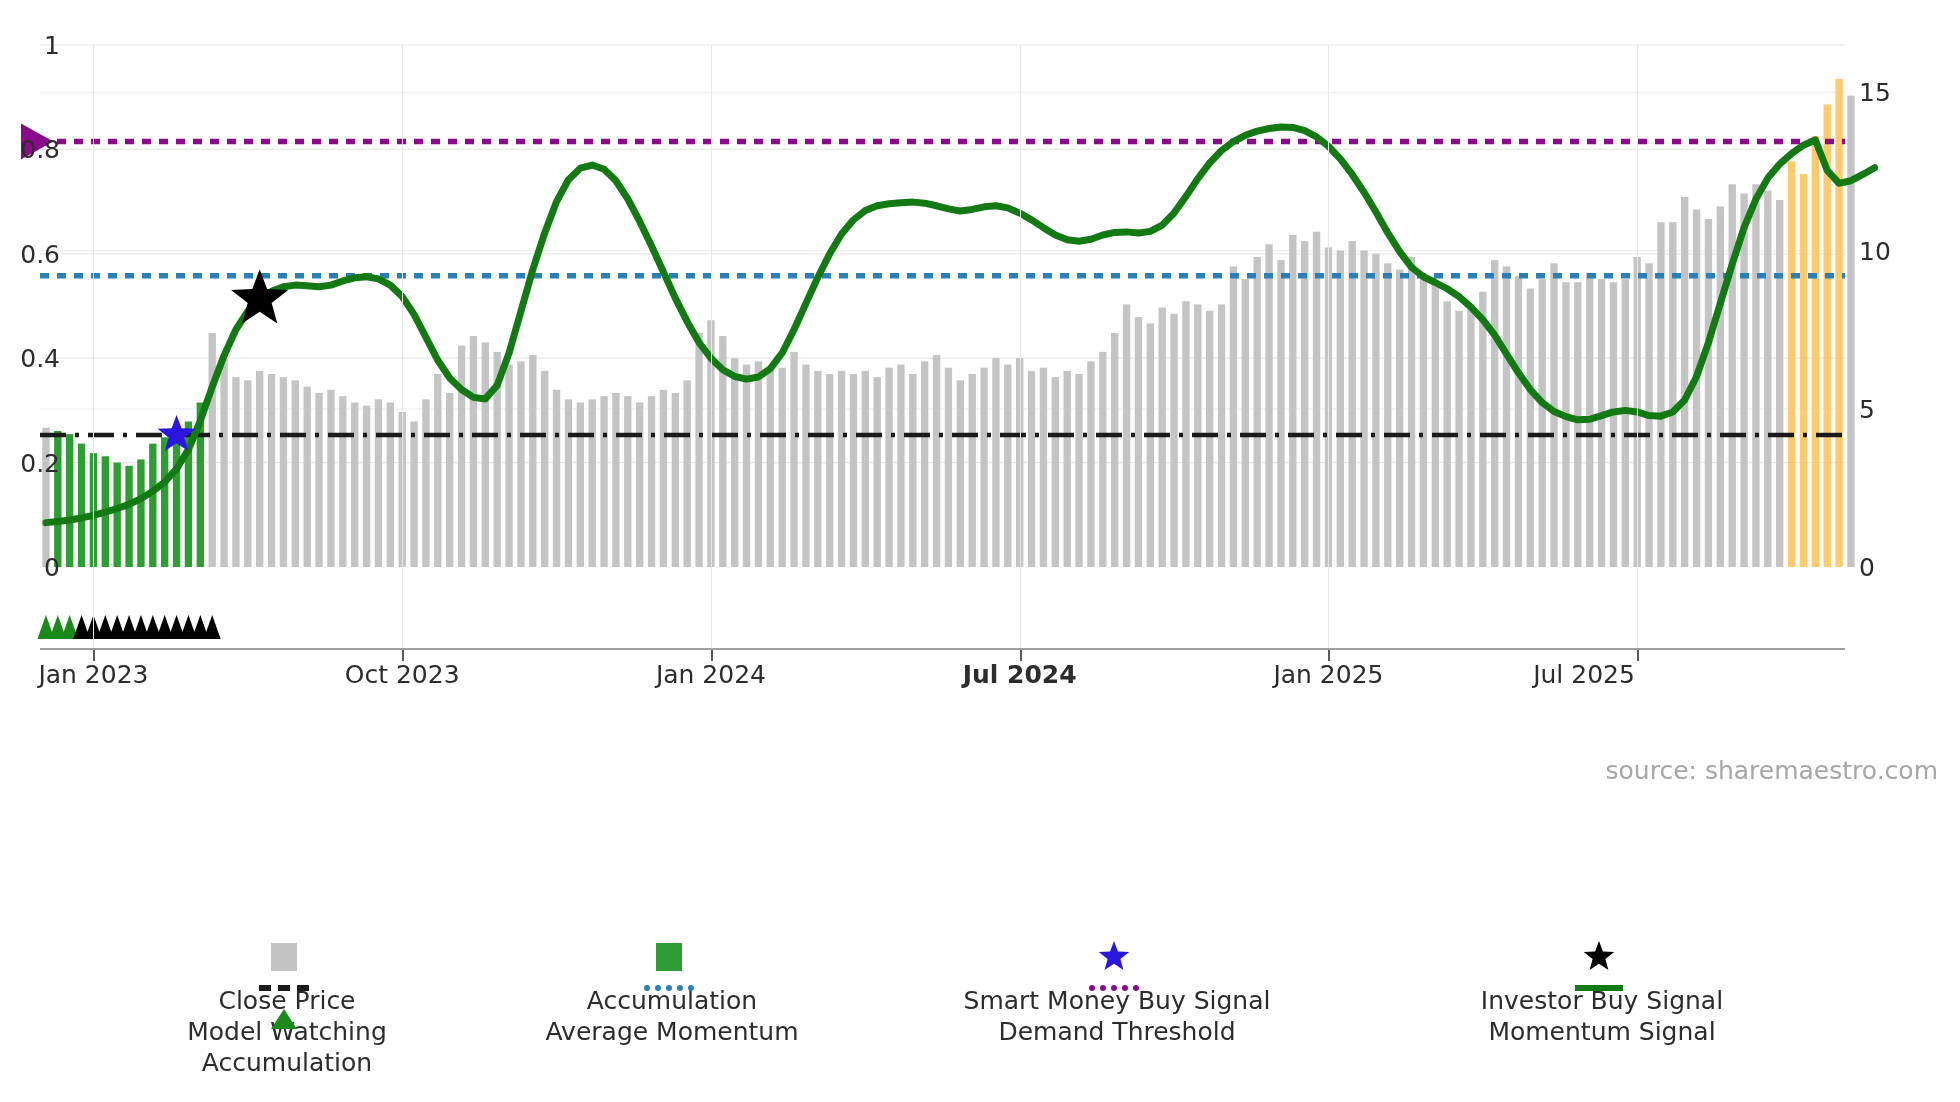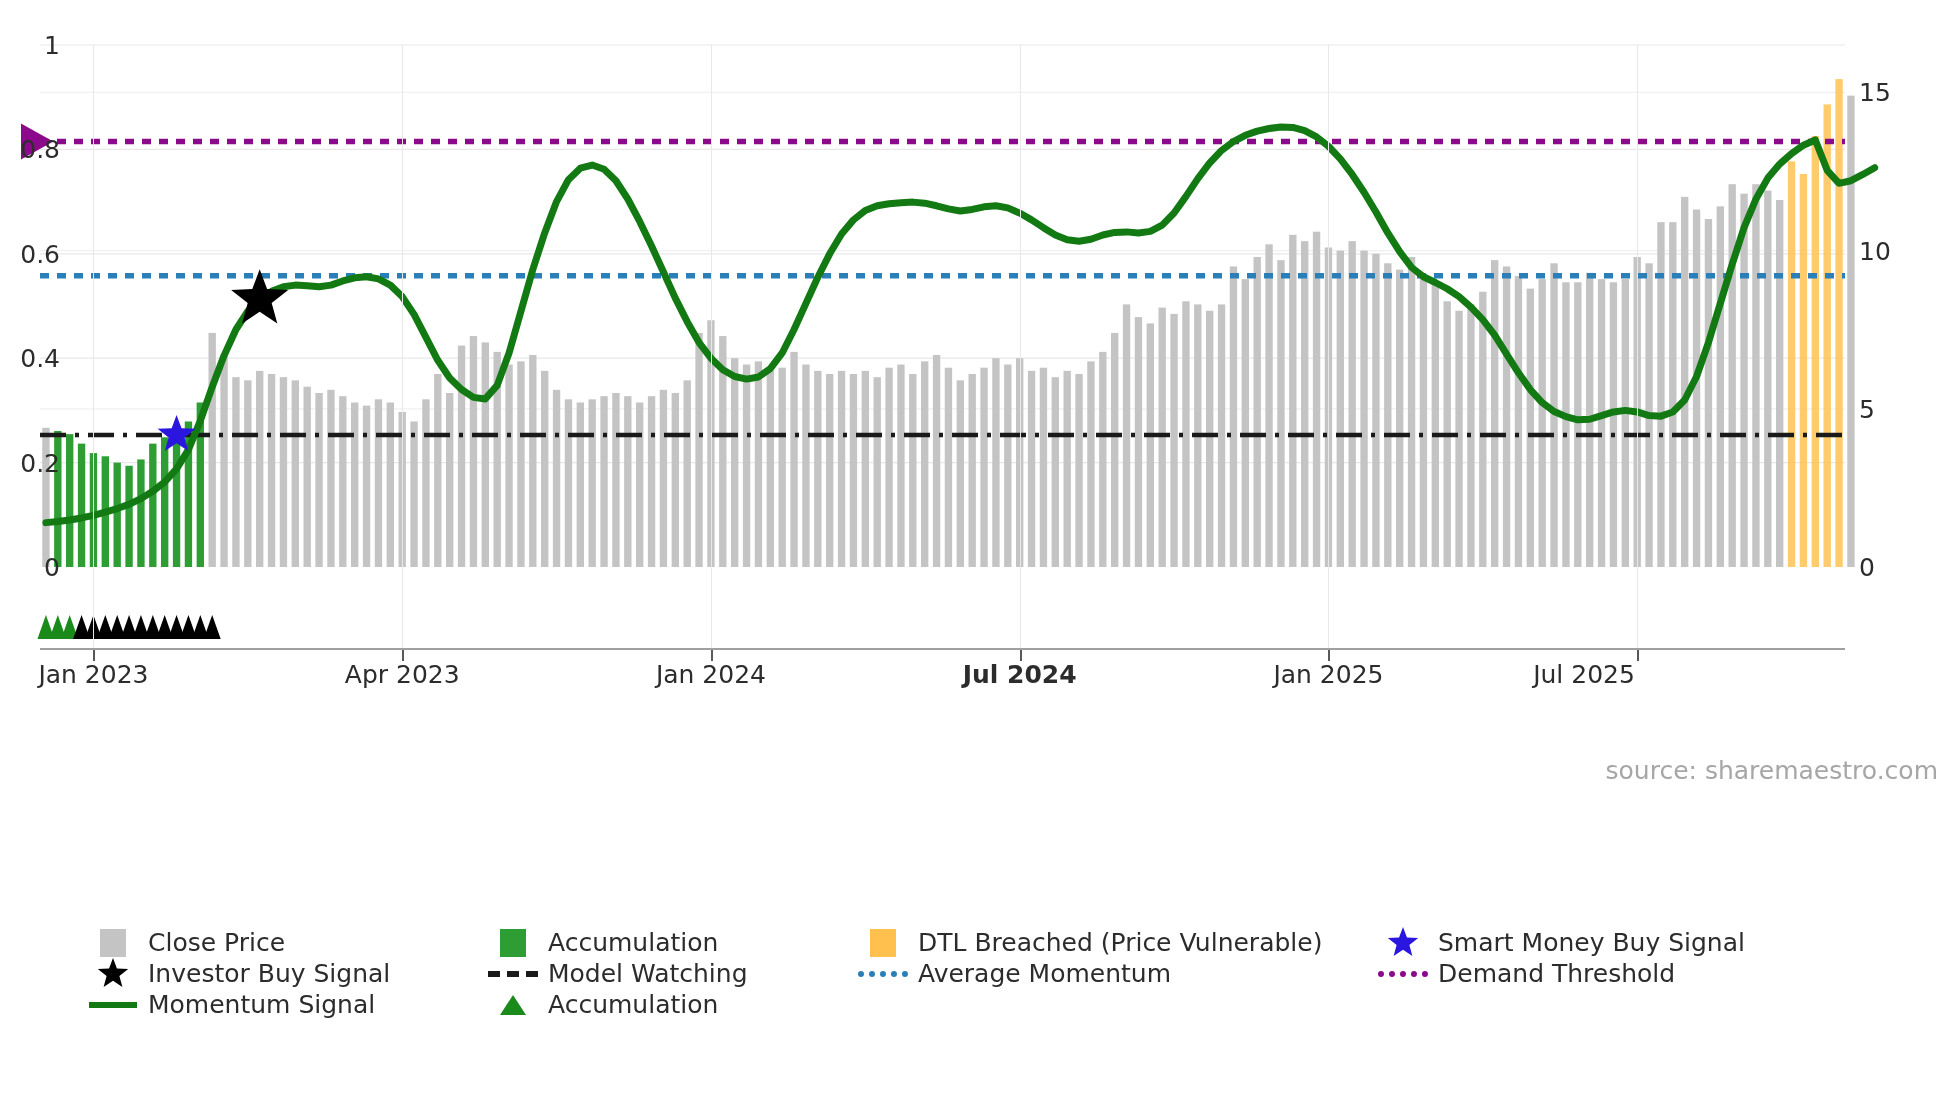--- a/index.html
+++ b/index.html
@@ -104,21 +104,23 @@
     top: 928px;
     width: 1840px;
     display: grid;
     grid-template-columns: 400px 370px 520px 450px;
     grid-auto-rows: 31px;
     row-gap: 0px;
     align-items: center;
   }
   .legend-item {
     display: flex;
+    align-items: center;
     height: 31px;
+    flex-direction: column;
   }
   .legend-glyph {
     width: 58px;
     height: 30px;
     display: flex;
     align-items: center;
     justify-content: center;
     flex: 0 0 58px;
   }
   .legend-text {
@@ -344,21 +346,21 @@
       <div class="ytick-left-inner" style="left: 0px; top: 45px;">1</div>
       <div class="ytick-right-inner" style="left: 1859px; top: 567px;">0</div>
       <div class="ytick-right-inner" style="left: 1859px; top: 408.818px;">5</div>
       <div class="ytick-right-inner" style="left: 1859px; top: 250.636px;">10</div>
       <div class="ytick-right-inner" style="left: 1859px; top: 92.4545px;">15</div>
       <div class="vgrid" style="left: 93.4375px;"></div>
       <div class="xtick-mark" style="left: 93.4375px; top: 650px;"></div>
       <div class="xtick-label" style="left: 93.4375px;">Jan 2023</div>
       <div class="vgrid" style="left: 402.188px;"></div>
       <div class="xtick-mark" style="left: 402.188px; top: 650px;"></div>
-      <div class="xtick-label" style="left: 402.188px;">Apr 2023</div>
+      <div class="xtick-label" style="left: 402.188px;">Oct 2023</div>
       <div class="vgrid" style="left: 710.938px;"></div>
       <div class="xtick-mark" style="left: 710.938px; top: 650px;"></div>
       <div class="xtick-label" style="left: 710.938px;">Jan 2024</div>
       <div class="vgrid" style="left: 1019.69px;"></div>
       <div class="xtick-mark" style="left: 1019.69px; top: 650px;"></div>
       <div class="xtick-label" style="left: 1019.69px; font-weight: bold;">Jul 2024</div>
       <div class="vgrid" style="left: 1328.44px;"></div>
       <div class="xtick-mark" style="left: 1328.44px; top: 650px;"></div>
       <div class="xtick-label" style="left: 1328.44px;">Jan 2025</div>
       <div class="vgrid" style="left: 1637.19px;"></div>
@@ -376,26 +378,20 @@
         <span class="legend-text">Close Price</span>
       </div>
       <div class="legend-item">
         <span class="legend-glyph">
           <span class="sw-rect" style="background: rgb(46, 158, 52);"></span>
         </span>
         <span class="legend-text">Accumulation</span>
       </div>
       <div class="legend-item">
         <span class="legend-glyph">
-          <span class="sw-rect" style="background: rgb(255, 192, 77);"></span>
-        </span>
-        <span class="legend-text">DTL Breached (Price Vulnerable)</span>
-      </div>
-      <div class="legend-item">
-        <span class="legend-glyph">
           <svg width="36" height="34" viewBox="0 0 36 34">
             <path d="M 18.00 1.00 L 21.95 11.56 L 33.22 12.06 L 24.39 19.08 L 27.40 29.94 L 18.00 23.72 L 8.60 29.94 L 11.61 19.08 L 2.78 12.06 L 14.05 11.56 Z" fill="#2b16e0"></path>
           </svg>
         </span>
         <span class="legend-text">Smart Money Buy Signal</span>
       </div>
       <div class="legend-item">
         <span class="legend-glyph">
           <svg width="36" height="34" viewBox="0 0 36 34">
             <path d="M 18.00 1.00 L 21.95 11.56 L 33.22 12.06 L 24.39 19.08 L 27.40 29.94 L 18.00 23.72 L 8.60 29.94 L 11.61 19.08 L 2.78 12.06 L 14.05 11.56 Z" fill="#000000"></path>

